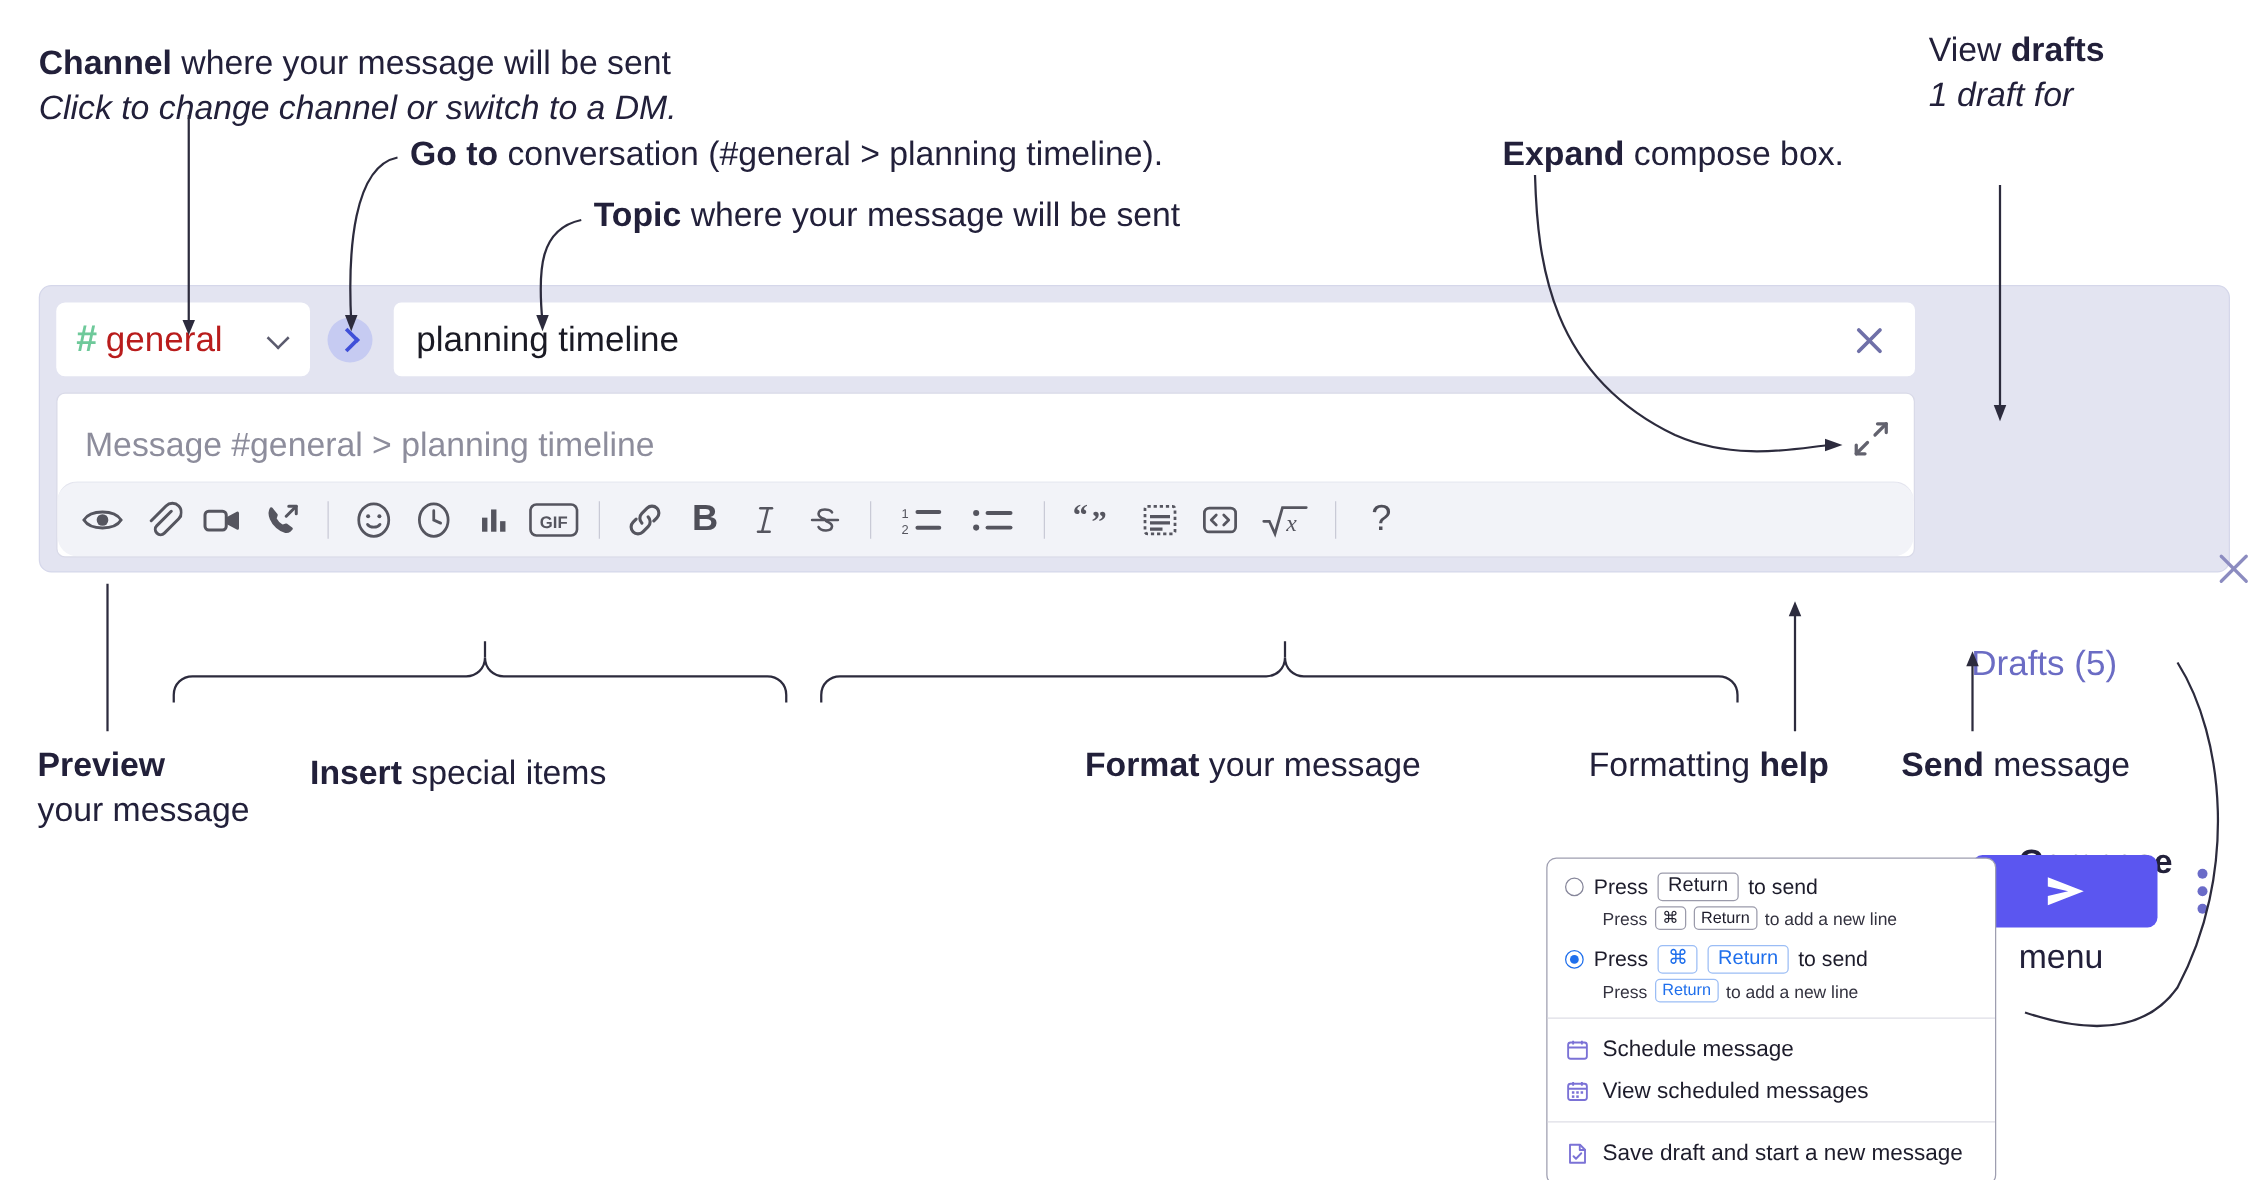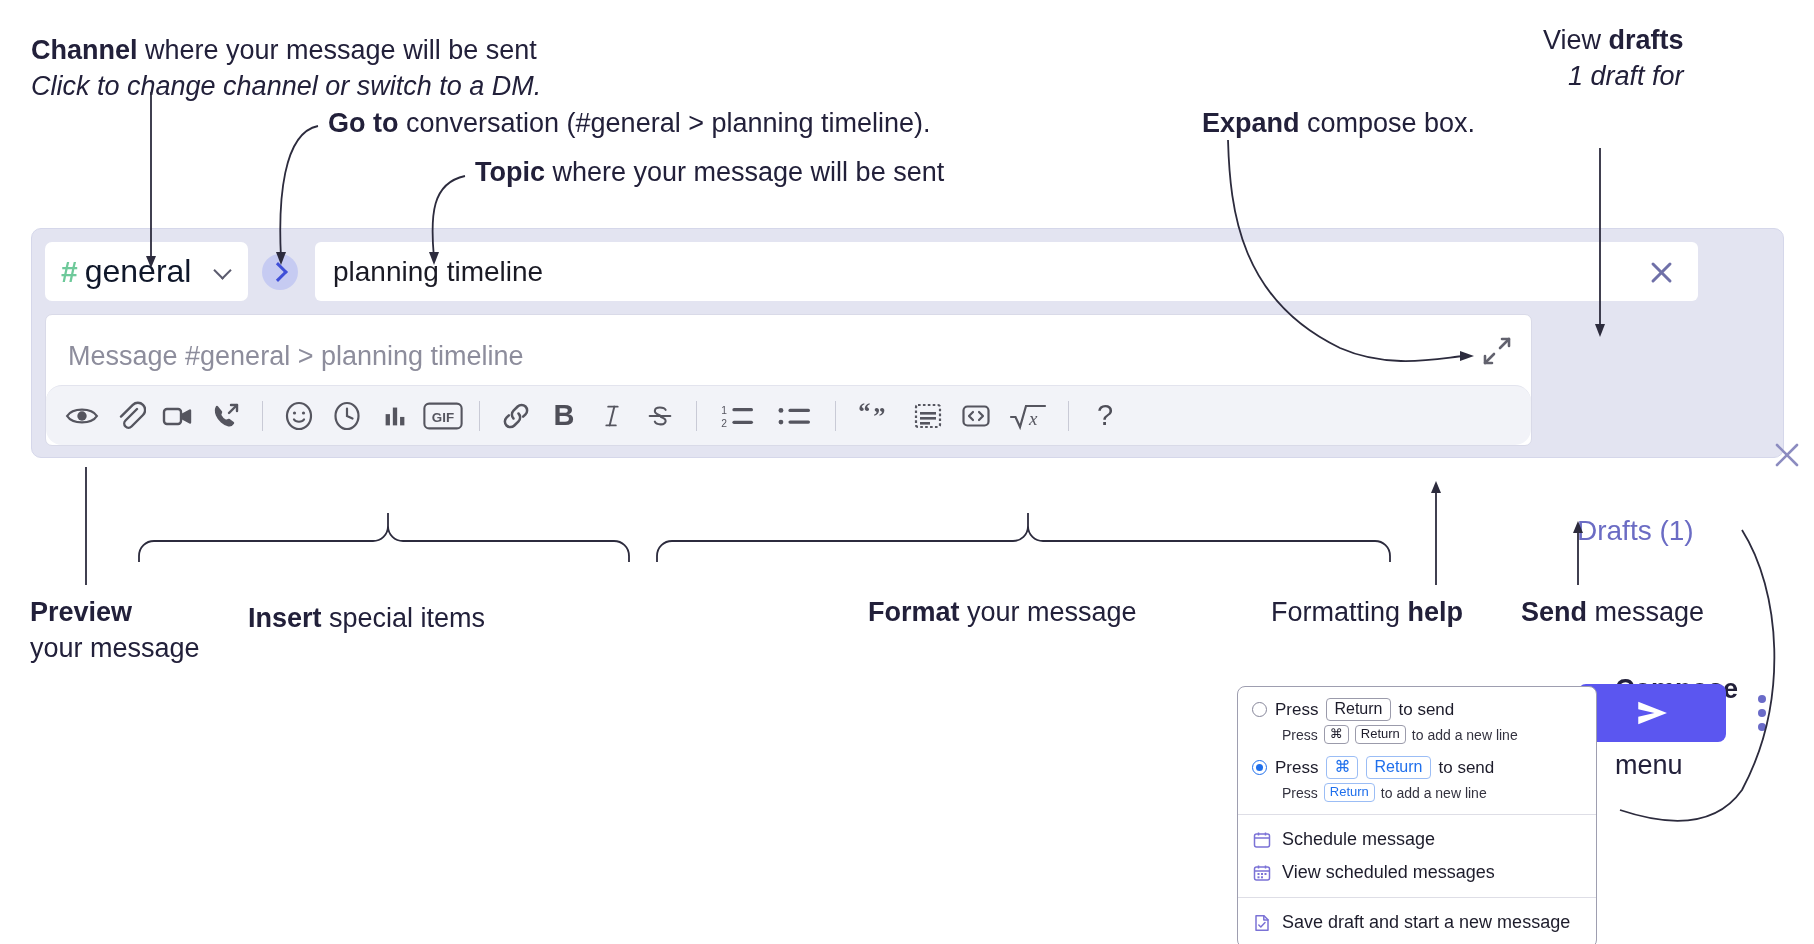--- a/index.html
+++ b/index.html
@@ -19,21 +19,21 @@
 
   
   .anno {
     font-family: "Liberation Sans", sans-serif;
     color: #22203a;
     font-size: 27px;
     line-height: 36px;
     white-space: nowrap;
   }
   .anno b { font-weight: 700; }
-  .anno .ital { font-style: italic; text-align: right; }
+  .anno .ital { font-style: italic; }
 
   
   #compose-widget {
     position: absolute;
     left: 31px;
     top: 228px;
     width: 1753px;
     height: 230px;
     background: #e3e4f1;
     border: 1px solid #d5d7ea;
@@ -60,22 +60,22 @@
     padding: 0 16px;
   }
   #channel-chip .hash {
     color: #6ec99a;
     font-size: 30px;
     font-weight: 700;
     margin-right: 7px;
     line-height: 1;
   }
   #channel-chip .cname {
-    font-size: 32px;
-    color: #0f172a;
+    font-size: 28px;
+    color: #b91c1c;
     flex: 1;
   }
   #channel-chip .chev {
     width: 17px; height: 17px;
     margin-left: 6px;
     position: relative;
   }
   #channel-chip .chev:before {
     content: "";
     position: absolute;
@@ -98,21 +98,21 @@
     width: 11px; height: 11px;
     border-right: 3px solid #3f4fd8;
     border-top: 3px solid #3f4fd8;
     transform: rotate(45deg);
     margin-left: -4px;
   }
 
   #topic-field {
     position: absolute;
     left: 270px; top: 0;
-    width: 1383px; height: 59px;
+    width: 1217px; height: 59px;
     background: #ffffff;
     border-radius: 6px;
     display: flex; align-items: center;
     box-sizing: border-box;
     padding: 0 22px 0 18px;
   }
   #topic-field .tval {
     flex: 1;
     font-size: 28px;
     color: #1a1a24;
@@ -515,21 +515,21 @@
     </div>
   </div>
 
   <div id="close-compose">
     <svg viewBox="0 0 32 32" width="32" height="32" stroke="#8c8cc0" stroke-width="2.6" stroke-linecap="round">
       <path d="M6 6 L26 26"></path>
         <path d="M26 6 L6 26"></path>
     </svg>
   </div>
 
-  <div id="drafts-link">Drafts (1)</div>
+  <div id="drafts-link">Drafts (5)</div>
 
   <div id="send-button">
     <svg viewBox="0 0 32 32" width="40" height="40">
       <path d="M5 7 L28 16 L5 25 L5 19 L18 16 L5 13 Z" fill="#ffffff"></path>
     </svg>
   </div>
 
   <div id="compose-options">
     <i></i>
     <i></i>

